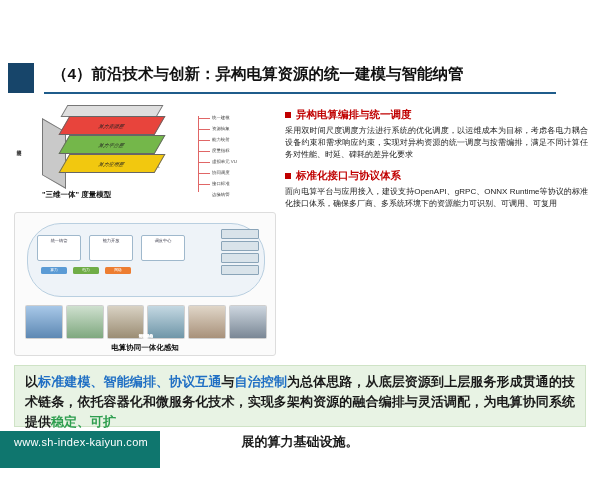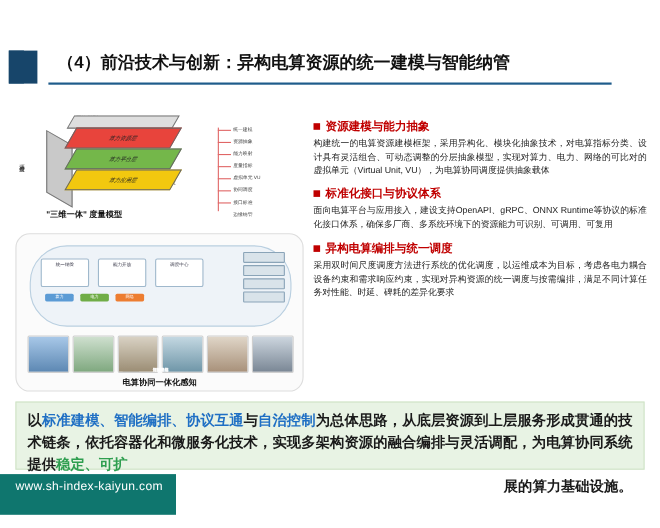--- a/index.html
+++ b/index.html
@@ -25,21 +25,21 @@
     font-size: 12px;
     font-weight: bold;
     padding: 5px 10px;
     letter-spacing: .5px;
     z-index: 20;
   }
 
   
   .title-band {
     position: absolute;
-    top: 44px; left: 0; width: 564px; height: 34px;
+    top: 61px; left: 0; width: 564px; height: 34px;
   }
   .title-arrow {
     position: absolute;
     left: 8px; top: 2px;
     width: 0; height: 0;
     border-top: 15px solid #1b4f72;
     border-bottom: 15px solid #1b4f72;
     border-right: 14px solid transparent;
     border-left: 0;
   }
@@ -153,21 +153,21 @@
     width: .8px;
   }
 
   
   .cloud-box {
     position: absolute;
     left: 0; top: 108px;
     width: 262px; height: 144px;
     background: #fbfbfb;
     border: .7px solid #dddddd;
-    border-radius: 13px;
+    border-radius: 3px;
   }
   .cloud-shape {
     position: absolute;
     left: 12px; top: 10px;
     width: 238px; height: 74px;
     background: #eef3f8;
     border: .7px solid #b9cfe0;
     border-radius: 34px;
   }
   .mini-card {
@@ -286,21 +286,21 @@
     font-size: 13px;
     line-height: 1.55;
     color: #1a1a1a;
     text-align: justify;
     font-weight: bold;
   }
   .hl-blue { color: #1f6fc4; }
   .hl-green { color: #2e9e4f; }
   .sum-last {
     display: block;
-    text-align: right;
+    text-align: center;
   }
 
   
   .footer-url {
     position: absolute;
     left: 0; bottom: 12px;
     background: #0f766e;
     color: #ffffff;
     font-size: 11px;
     padding: 5px 12px 20px 14px;
@@ -394,31 +394,27 @@
             <div class="photo-label">智能终端</div>
           </div>
       </div>
 
       <div class="cloud-caption">电算协同一体化感知</div>
     </div>
   </div>
 
   <div class="right-col">
     <div class="sect">
-      <div class="sect-head">资源建模与能力抽象</div>
-      <div class="sect-body">构建统一的电算资源建模框架，采用异构化、模块化抽象技术，对电算指标分类、设计具有灵活组合、可动态调整的分层抽象模型，实现对算力、电力、网络的可比对的虚拟单元（Virtual Unit, VU），为电算协同调度提供抽象载体</div>
+      <div class="sect-head">异构电算编排与统一调度</div>
+      <div class="sect-body">采用双时间尺度调度方法进行系统的优化调度，以运维成本为目标，考虑各电力耦合设备约束和需求响应约束，实现对异构资源的统一调度与按需编排，满足不同计算任务对性能、时延、碑耗的差异化要求</div>
     </div>
     <div class="sect">
       <div class="sect-head">标准化接口与协议体系</div>
       <div class="sect-body">面向电算平台与应用接入，建设支持OpenAPI、gRPC、ONNX Runtime等协议的标准化接口体系，确保多厂商、多系统环境下的资源能力可识别、可调用、可复用</div>
     </div>
-    <div class="sect">
-      <div class="sect-head">异构电算编排与统一调度</div>
-      <div class="sect-body">采用双时间尺度调度方法进行系统的优化调度，以运维成本为目标，考虑各电力耦合设备约束和需求响应约束，实现对异构资源的统一调度与按需编排，满足不同计算任务对性能、时延、碑耗的差异化要求</div>
-    </div>
   </div>
 
   <div class="summary">
     <div class="summary-text">
       <span>以</span><span class="hl-blue">标准建模、智能编排、协议互通</span><span>与</span><span class="hl-blue">自治控制</span><span>为总体思路，从底层资源到上层服务形成贯通的技术链条，依托容器化和微服务化技术，实现多架构资源的融合编排与灵活调配，为电算协同系统提供</span><span class="hl-green">稳定、可扩</span><span class="sum-last">展的算力基础设施。</span>
     </div>
   </div>
 
   <div class="footer-url">www.sh-index-kaiyun.com</div>
 

